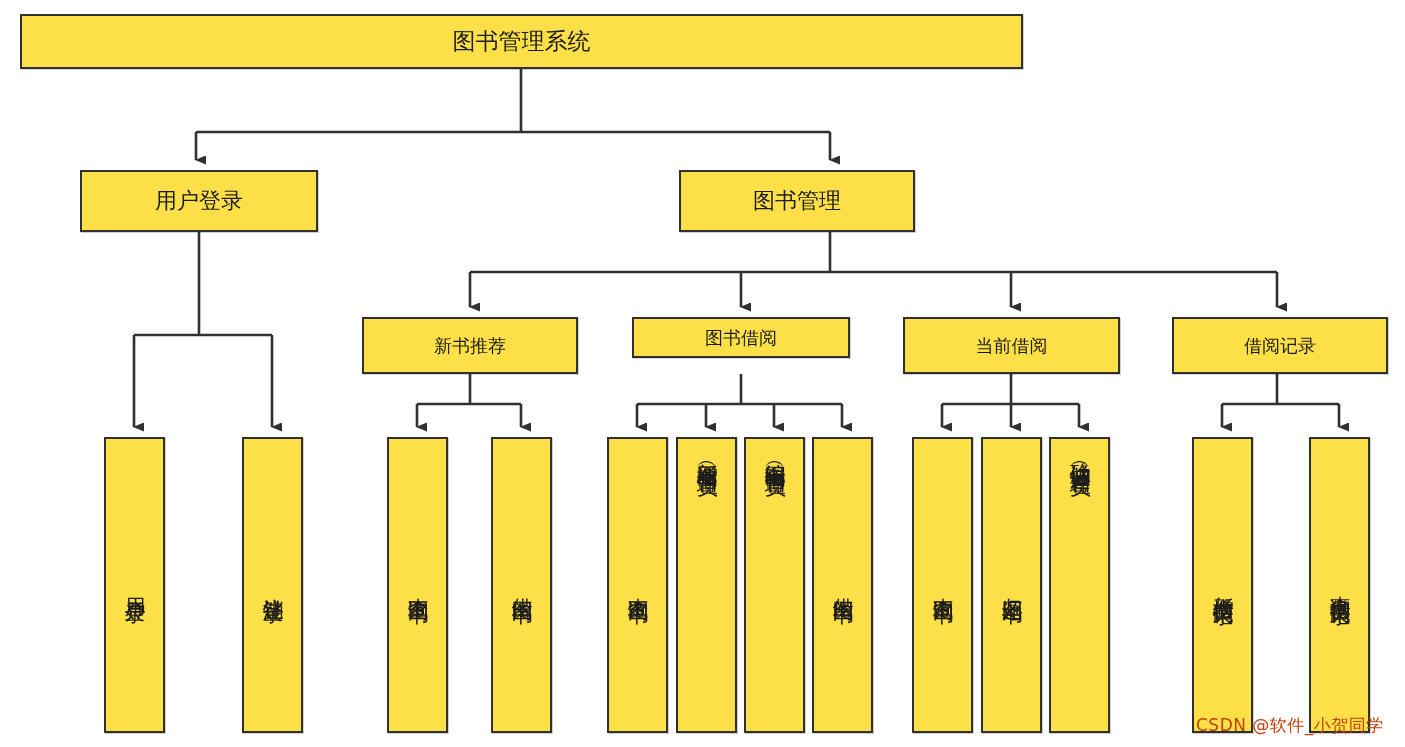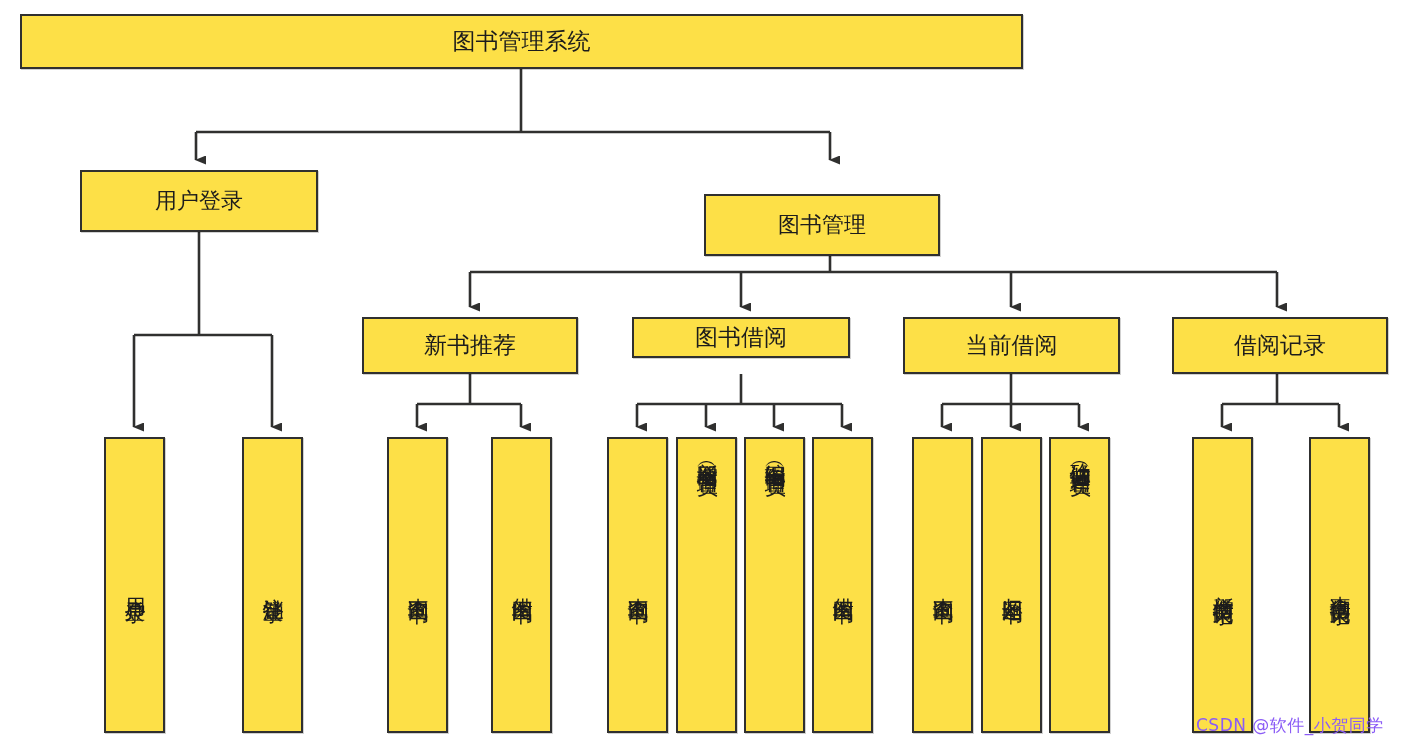--- a/index.html
+++ b/index.html
@@ -37,42 +37,42 @@
     box-shadow: 1px 1px 0 rgba(0,0,0,0.18);
   }
   .node-label {
     font-family: "DejaVu Sans", "Liberation Sans", sans-serif;
     color: #1c1c1c;
     white-space: nowrap;
     line-height: 1.22;
   }
   .lvl-root .node-label { font-size: 23px; }
   .lvl-2 .node-label { font-size: 22px; }
-  .lvl-3 .node-label { font-size: 23px; }
+  .lvl-3 .node-label { font-size: 18px; }
 
   .node-box.vertical {
     align-items: flex-start;
     padding-top: 7px;
   }
   .node-box.vertical.center-v {
     align-items: center;
     padding-top: 0;
   }
   .node-box.vertical .node-label {
     writing-mode: vertical-rl;
     text-orientation: upright;
     font-size: 21px;
     letter-spacing: 2px;
     white-space: nowrap;
   }
   .watermark {
     position: absolute;
     font-family: "DejaVu Sans", "Liberation Sans", sans-serif;
     font-size: 17px;
-    color: #8b5cf6;
+    color: #c2410c;
     white-space: nowrap;
     letter-spacing: 0.5px;
     pointer-events: none;
   }
 </style>
 </head>
 <body>
 
 <div id="diagram-root">
 
@@ -126,21 +126,21 @@
     </g>
   </svg>
 
   <div class="node-box lvl-root" style="left:20px; top:14px; width:1003px; height:55px;">
     <span class="node-label">图书管理系统</span>
   </div>
 
   <div class="node-box lvl-2" style="left:80px; top:170px; width:238px; height:62px;">
     <span class="node-label">用户登录</span>
   </div>
-  <div class="node-box lvl-2" style="left:704px; top:170px; width:236px; height:62px;margin-top:24px;">
+  <div class="node-box lvl-2" style="left:679px; top:170px; width:236px; height:62px;">
     <span class="node-label">图书管理</span>
   </div>
 
   <div class="node-box lvl-3" style="left:362px; top:317px; width:216px; height:57px;">
     <span class="node-label">新书推荐</span>
   </div>
   <div class="node-box lvl-3" style="left:632px; top:317px; width:218px; height:41px;">
     <span class="node-label">图书借阅</span>
   </div>
   <div class="node-box lvl-3" style="left:903px; top:317px; width:217px; height:57px;">

